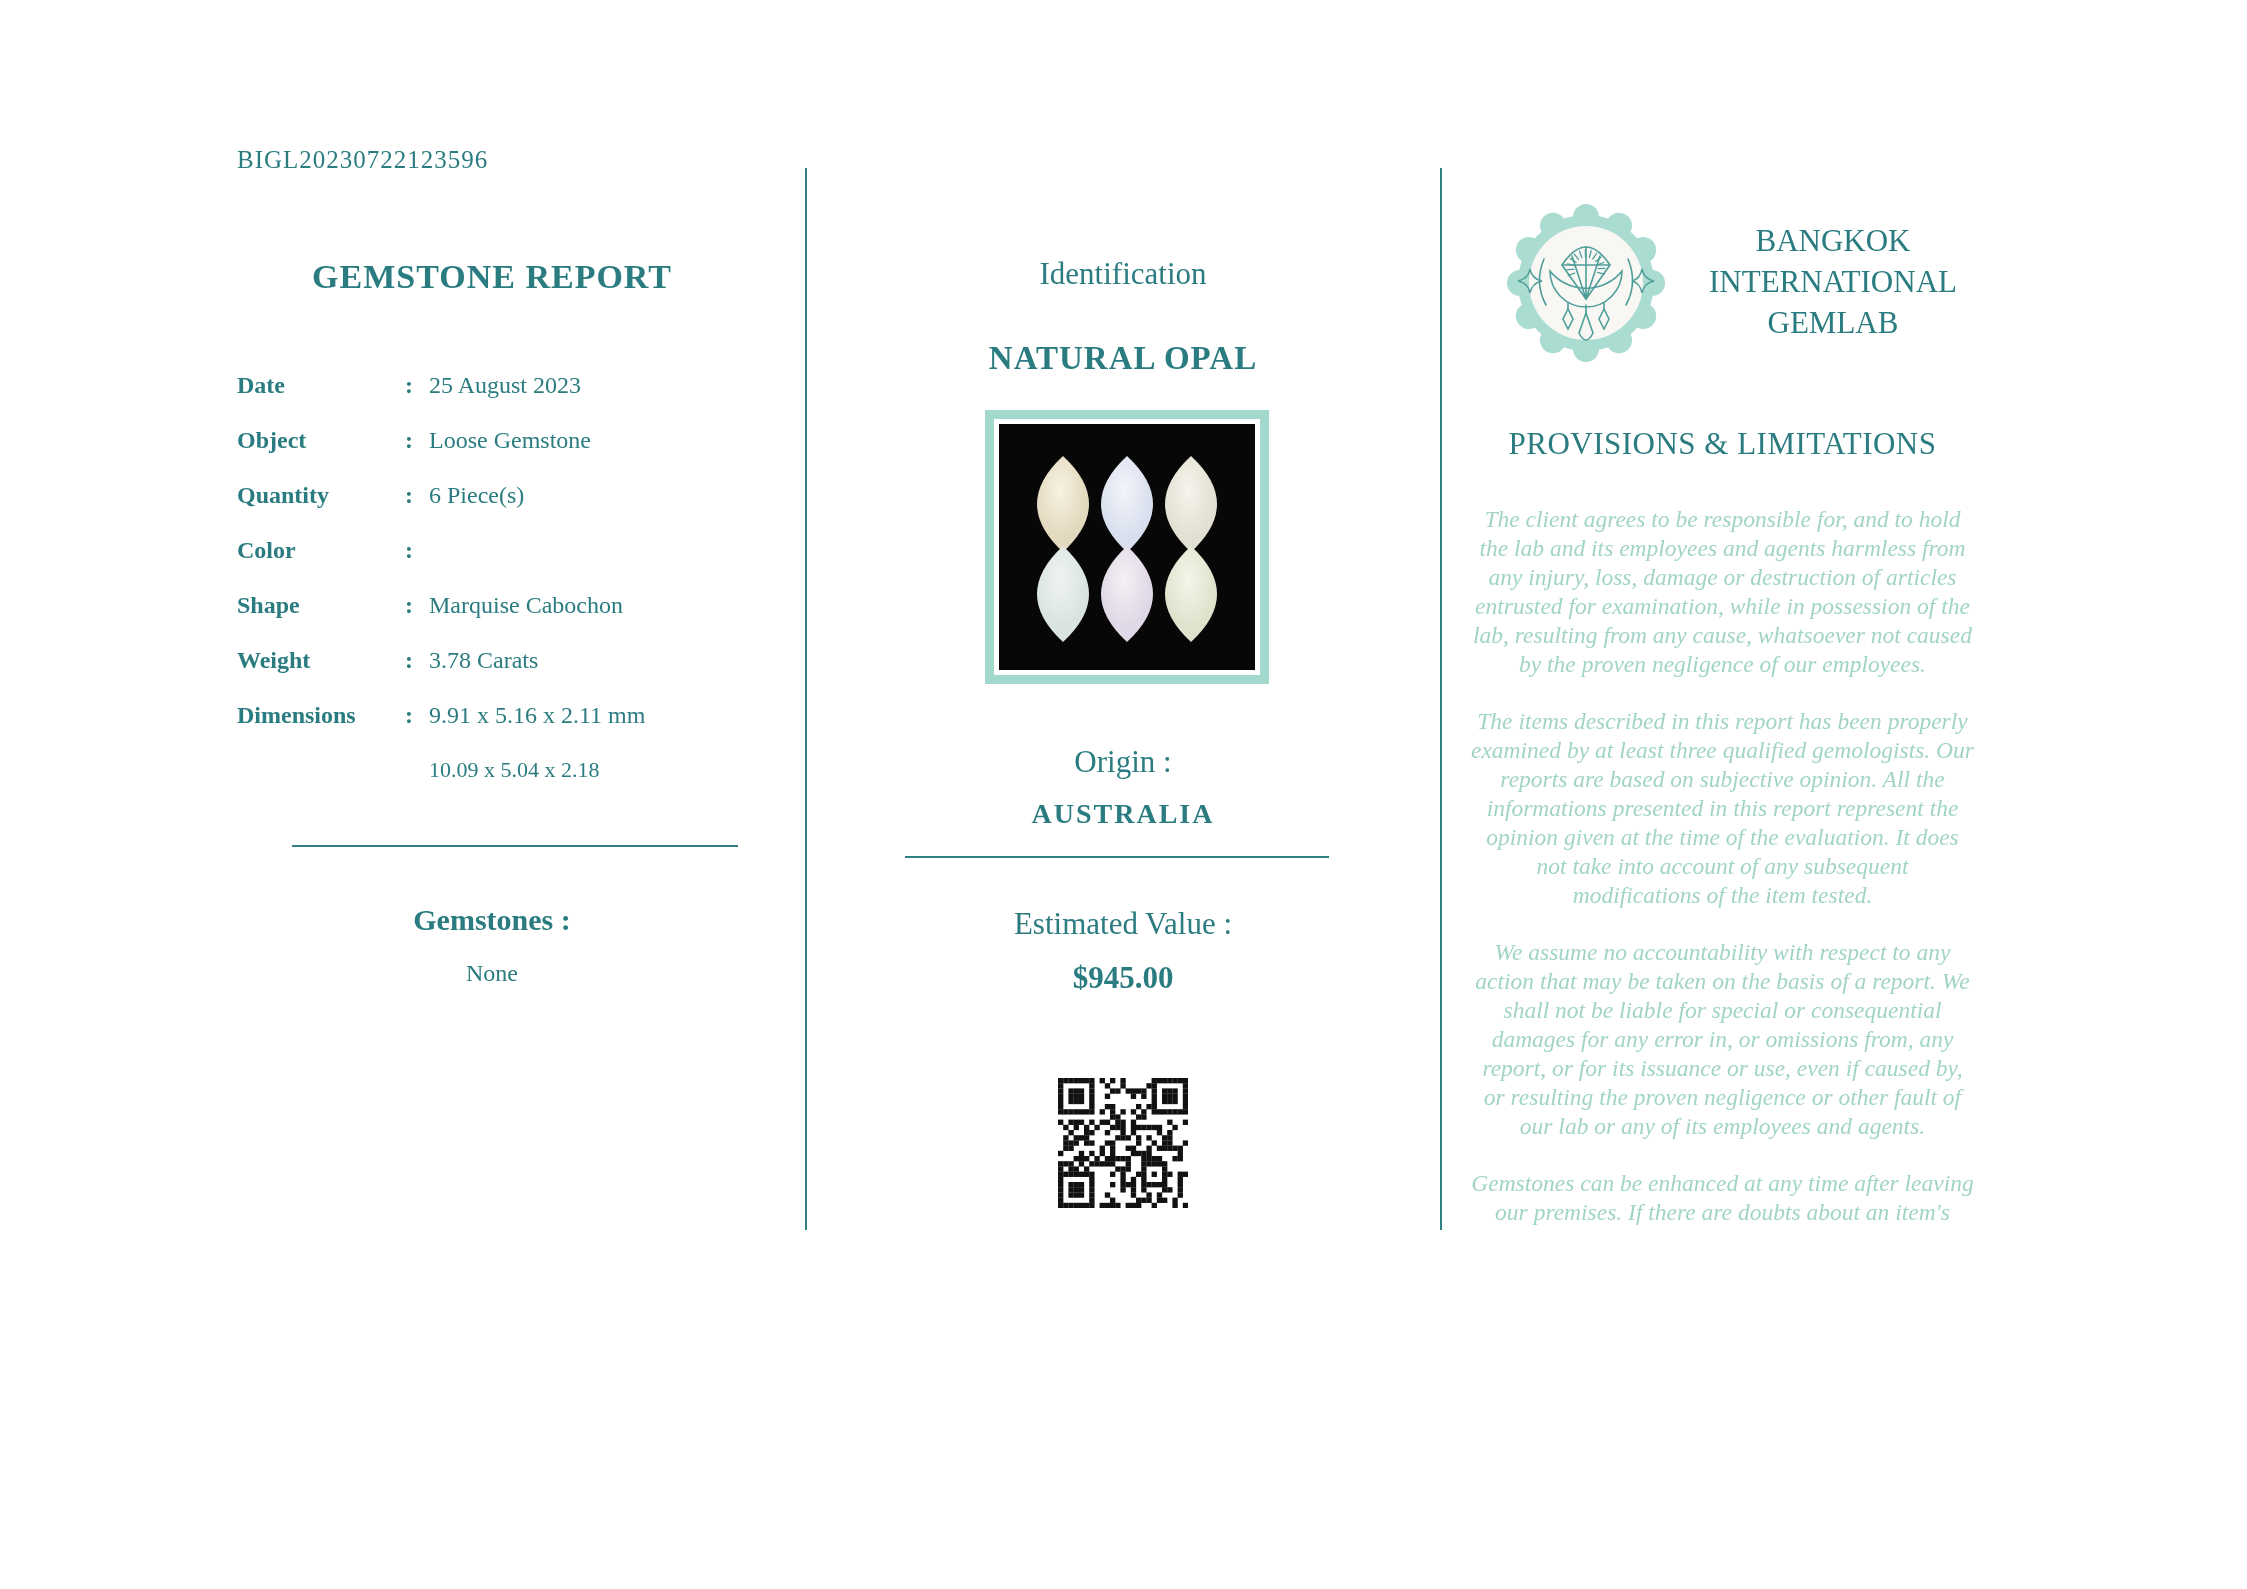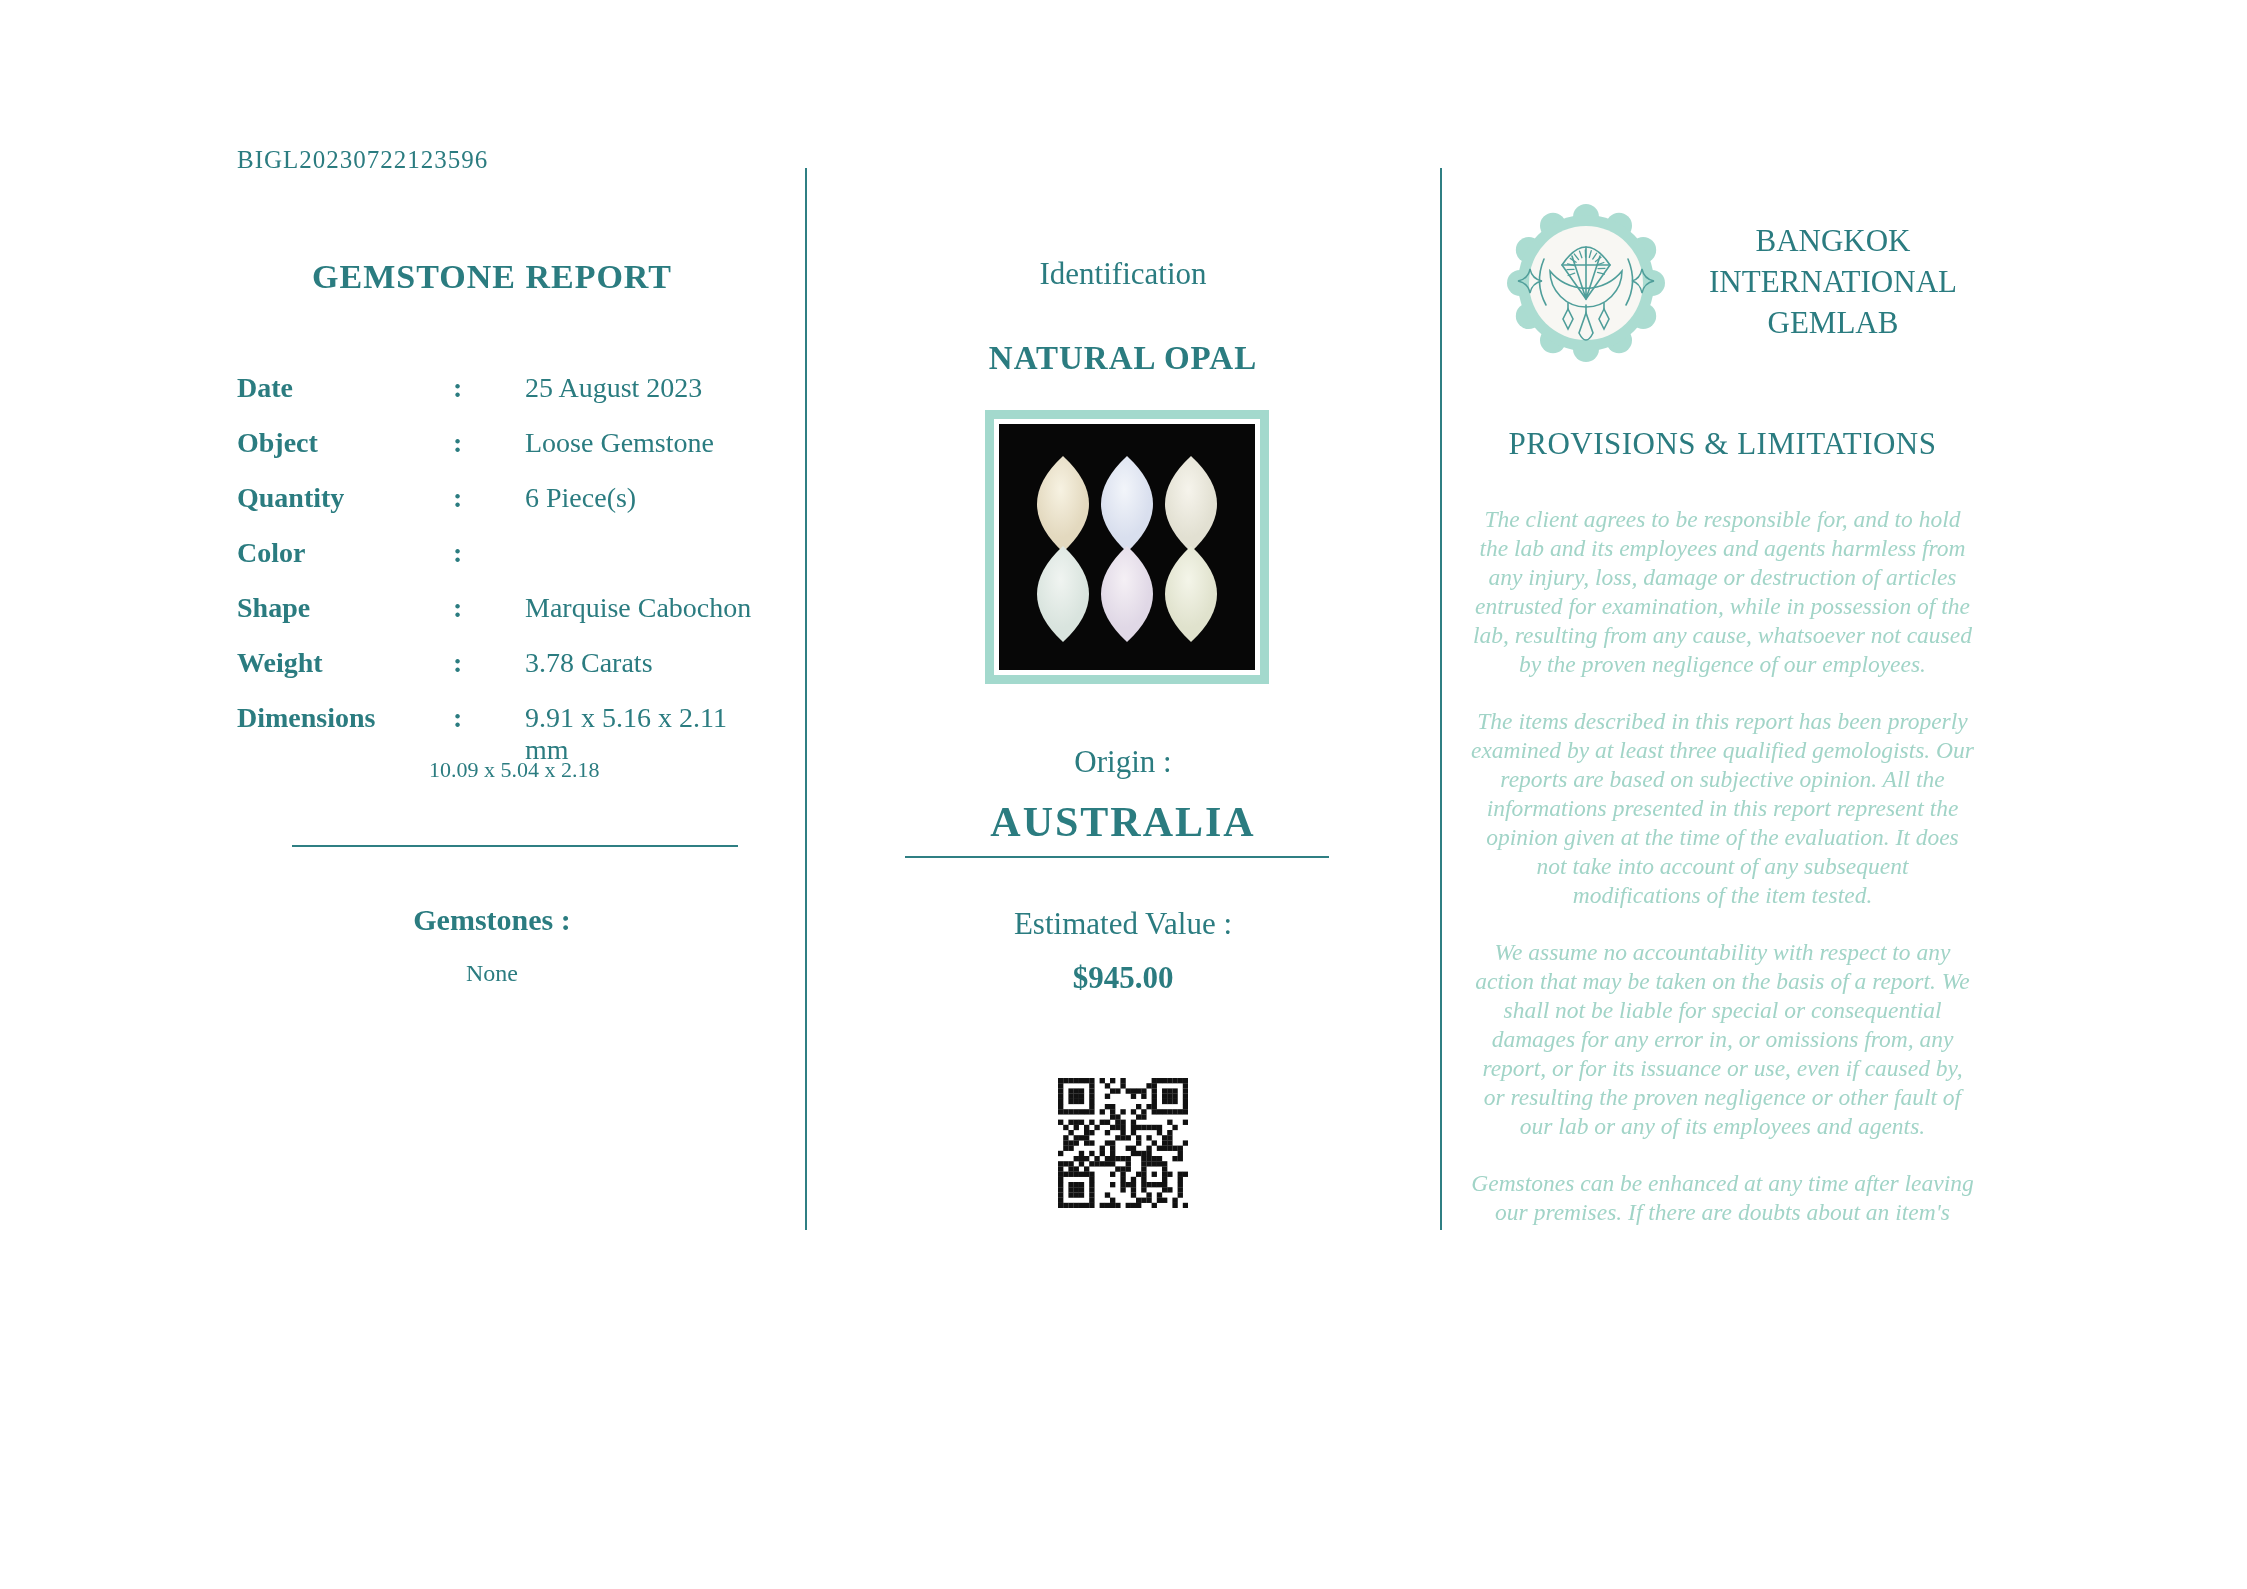--- a/index.html
+++ b/index.html
@@ -12,39 +12,39 @@
 
   .vdiv{width:2px;top:168px;height:1270px;background:#2f7f83;}
   .vdiv1{left:805px;} .vdiv2{left:1440px;}
   .hdiv{height:2px;background:#2f7f83;}
   .hdiv-left{left:292px;top:845px;width:446px;}
   .hdiv-mid{left:905px;top:856px;width:424px;}
 
   
   .report-title{left:237px;top:258px;width:510px;font-size:34px;font-weight:bold;letter-spacing:1px;}
   .spec-table{left:237px;top:372px;width:520px;}
-  .spec-row{display:flex;height:55px;font-size:28px;gap:48px;}
+  .spec-row{display:flex;height:55px;font-size:24px;}
   .spec-label{width:168px;font-weight:bold;}
   .spec-colon{width:24px;font-weight:bold;}
   .spec-value{flex:1;}
   .spec-cont{margin-left:192px;height:55px;font-size:22px;}
   .comments-label{left:237px;top:903px;width:510px;font-size:30px;font-weight:bold;}
   .comments-value{left:237px;top:960px;width:510px;font-size:24px;}
   .barcode-wrap{left:322px;top:1292px;width:390px;}
   .barcode-text{font-family:"DejaVu Sans Mono","Liberation Mono",monospace;font-size:17px;
                 letter-spacing:7px;color:#35898c;margin-top:1px;white-space:nowrap;}
 
   
   .ident-heading{left:923px;top:256px;width:400px;font-size:31px;}
   .ident-result{left:923px;top:340px;width:400px;font-size:33px;font-weight:bold;letter-spacing:1px;}
   .photo-frame{left:985px;top:410px;width:284px;height:274px;box-sizing:border-box;
                border:9px solid #a3d9cd;background:#fff;padding:5px;}
   .photo-black{width:100%;height:100%;background:#070707;}
   .origin-label{left:923px;top:744px;width:400px;font-size:31px;}
-  .origin-value{left:923px;top:798px;width:400px;font-size:42px;font-weight:bold;letter-spacing:2px;}
+  .origin-value{left:923px;top:798px;width:400px;font-size:28px;font-weight:bold;letter-spacing:2px;}
   .value-label{left:923px;top:906px;width:400px;font-size:31px;}
   .value-amount{left:923px;top:960px;width:400px;font-size:31px;font-weight:bold;}
   .qr-box{left:1058px;top:1078px;width:130px;height:130px;}
   .sig-box{left:995px;top:1238px;width:260px;height:105px;}
   .gemologist{left:903px;top:1346px;width:440px;font-size:28px;}
 
   
   .logo-box{left:1506px;top:203px;width:160px;height:160px;}
   .lab-name{left:1683px;top:220px;width:300px;font-size:31px;line-height:41px;}
   .prov-heading{left:1460px;top:426px;width:525px;font-size:31px;letter-spacing:0.5px;}

